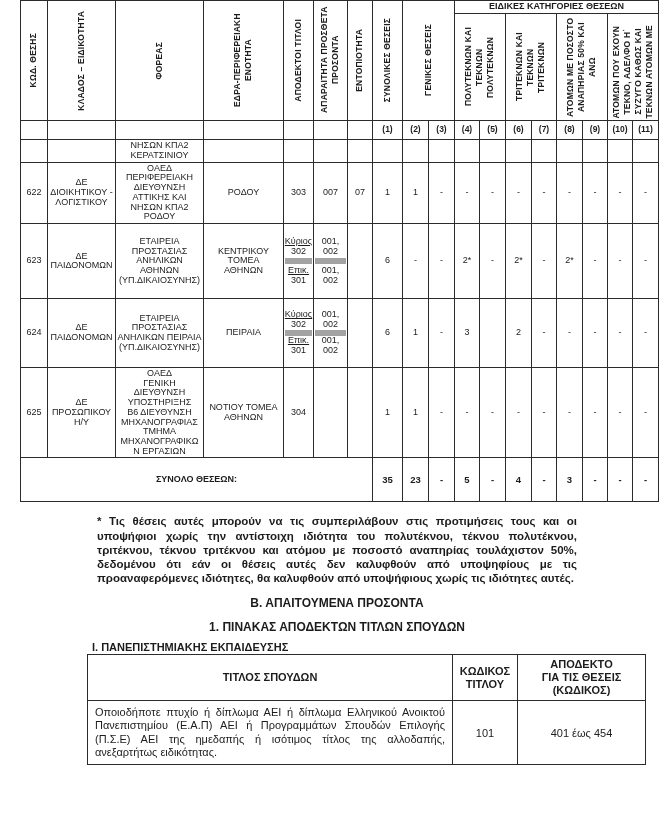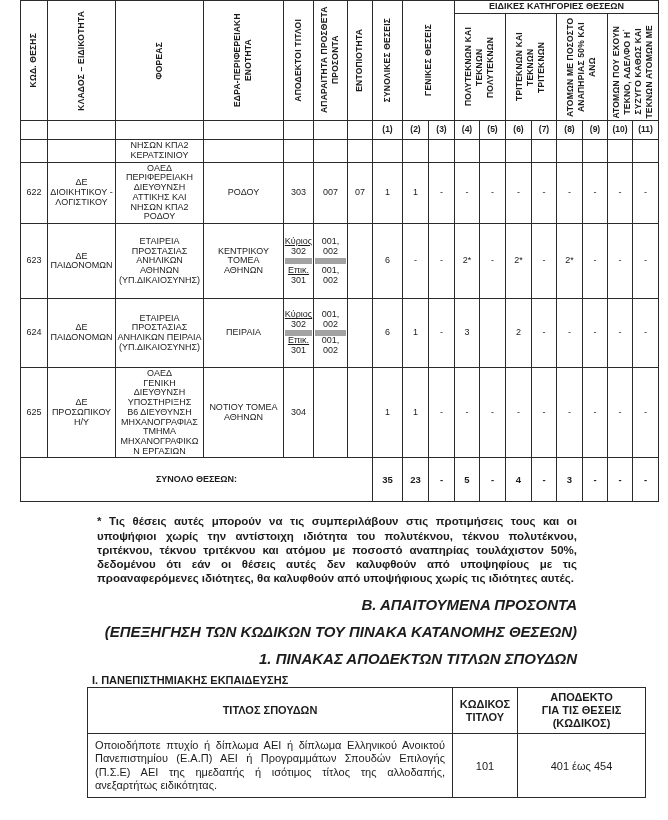--- a/index.html
+++ b/index.html
@@ -57,21 +57,21 @@
   .sub.first { border-bottom: 6px solid #a3a3a3; }
   .u { text-decoration: underline; }
   td.totlabel { font-weight: bold; font-size: 10px; }
   tr.rtot td.val { font-weight: bold; font-size: 9.5px; text-align: center; }
   
   .doc-body { margin: 0 91px 0 97px; }
   .note {
     margin-top: 12px; font-weight: bold; font-size: 11.5px;
     line-height: 14.2px; text-align: justify;
   }
-  .h-center { text-align: right; font-weight: bold; font-size: 15px; font-style: italic; }
+  .h-center { text-align: center; font-weight: bold; font-size: 12px; }
   .hb  { margin-top: 11px; }
   .hs1 { margin-top: 10px; }
   .hs2 { margin-top: 10px; }
   .intro {
     margin-top: 13px; font-size: 11.5px; line-height: 14.6px;
     text-align: justify; text-indent: 44px;
   }
   .eduhead1 { margin-top: 7px; margin-bottom: 1px; font-weight: bold; font-size: 11px; margin-left: -5px; }
   table.etable {
     border-collapse: collapse; table-layout: fixed;
@@ -330,21 +330,20 @@
       <td class="val">-</td>
       <td class="val">-</td>
     </tr>
   </tbody>
     </table>
 
   <div class="doc-body">
     <div class="note">* Τις θέσεις αυτές μπορούν να τις συμπεριλάβουν στις προτιμήσεις τους και οι υποψήφιοι χωρίς την αντίστοιχη ιδιότητα του πολυτέκνου, τέκνου πολυτέκνου, τριτέκνου, τέκνου τριτέκνου και ατόμου με ποσοστό αναπηρίας τουλάχιστον 50%, δεδομένου ότι εάν οι θέσεις αυτές δεν καλυφθούν από υποψηφίους με τις προαναφερόμενες ιδιότητες, θα καλυφθούν από υποψήφιους χωρίς τις ιδιότητες αυτές.</div>
 
     <div class="h-center hb">Β. ΑΠΑΙΤΟΥΜΕΝΑ ΠΡΟΣΟΝΤΑ</div>
-    <div class="h-center hs1">(ΕΠΕΞΗΓΗΣΗ ΤΩΝ ΚΩΔΙΚΩΝ ΤΟΥ ΠΙΝΑΚΑ ΚΑΤΑΝΟΜΗΣ ΘΕΣΕΩΝ)</div>
     <div class="h-center hs2">1. ΠΙΝΑΚΑΣ ΑΠΟΔΕΚΤΩΝ ΤΙΤΛΩΝ ΣΠΟΥΔΩΝ</div>
 
 
     <div class="eduhead1">Ι. ΠΑΝΕΠΙΣΤΗΜΙΑΚΗΣ ΕΚΠΑΙΔΕΥΣΗΣ</div>
 
     <table class="etable">
       <colgroup>
           <col style="width:365px">
           <col style="width:65px">
           <col style="width:128px">

